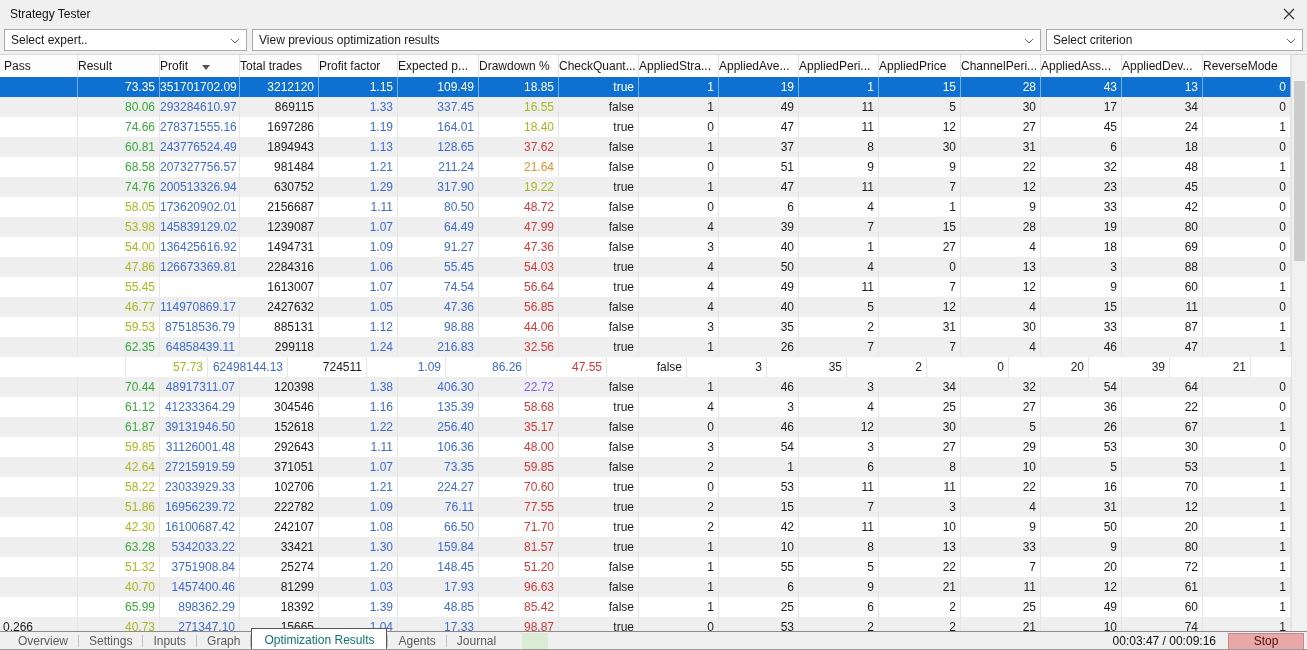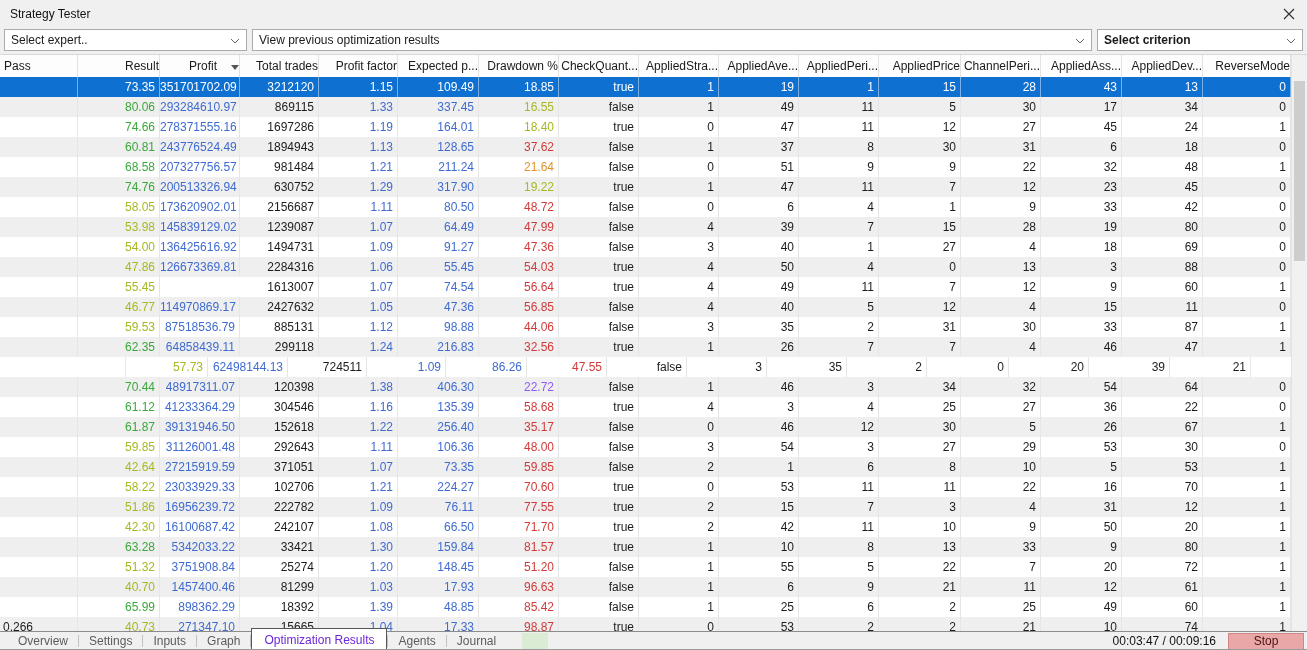--- a/index.html
+++ b/index.html
@@ -12,48 +12,48 @@
   .titlebar .title { color:#111; }
   .close-btn { margin-left:auto; width:16px; height:16px; display:flex; align-items:center; justify-content:center; cursor:pointer; }
 
   
   .toolbar { height:26px; display:flex; align-items:flex-start; padding:1px 4px 0 4px; gap:5px; }
   .dd { height:22px; background:#fff; border:1px solid #ababab; display:flex; align-items:center;
         padding:0 6px; overflow:hidden; white-space:nowrap; cursor:default; }
   .dd .lbl { flex:1; overflow:hidden; }
   .dd-expert { width:243px; }
   .dd-results { flex:1; }
-  .dd-criterion { width:206px;font-weight:bold; }
+  .dd-criterion { width:257px; }
 
   
   .tablearea { position:absolute; top:54px; left:0; width:1307px; height:577px; background:#fff;
                border-top:1px solid #d9d9d9; overflow:hidden; }
   .thead { display:grid; height:22px; background:#fdfdfd; }
-  .th { display:flex; align-items:center; justify-content:flex-end; gap:14px; border-right:1px solid #e2e2e2;
+  .th { display:flex; align-items:center; justify-content:flex-start; gap:14px; border-right:1px solid #e2e2e2;
         overflow:hidden; white-space:nowrap; color:#1a1a1a; }
   .th.left { justify-content:flex-start; padding-left:4px; }
   .tbody { position:relative; }
   .trow { display:grid; height:20px; line-height:20px; background:#fff; }
   .trow.alt { background:#efefef; }
   .trow.selected { background:#0e70d1; }
   .tcell { text-align:right; padding-right:4px; border-right:1px solid #e6e6e6; overflow:hidden; white-space:nowrap; }
   .trow.selected .tcell { border-right-color:rgba(255,255,255,0.45); color:#fff !important; }
   .tcell.left { text-align:left; padding-left:3px; padding-right:0; }
 
   
   .vscroll { position:absolute; top:0; right:0; width:16px; height:577px; background:#f1f1f1; border-left:1px solid #e3e3e3; }
   .vthumb { position:absolute; left:2px; width:11px; top:26px; height:180px; background:#cdcdcd; }
 
   
   .tabbar { position:absolute; left:0; top:631px; width:1307px; height:19px; background:#f0f0f0;
             border-top:1px solid #8c8c8c; display:flex; align-items:center; padding-left:8px; }
   .tab { padding:0 10px; height:19px; line-height:19px; color:#5c5c5c; white-space:nowrap; cursor:default; }
   .tabsep { width:1px; height:12px; background:#c2c2c2; flex:none; }
   .tab.active { position:relative; z-index:2; margin-top:-4px; height:23px; line-height:23px; background:#fff;
-                border:1px solid #565656; border-bottom:none; color:#6d28d9; padding:0 12px; }
+                border:1px solid #565656; border-bottom:none; color:#0f766e; padding:0 12px; }
   .progress-chip { width:26px; height:17px; background:#daecd4; margin-left:16px; flex:none; }
   .time { margin-left:auto; color:#111; white-space:nowrap; }
   .stop { width:76px; height:17px; margin:0 3px 0 12px; background:#e9a7a7; border:1px solid #cc8686;
           color:#4a1212; font-family:inherit; font-size:12px; line-height:14px; text-align:center; cursor:pointer; }
 </style>
 </head>
 <body>
 
 <div class="window">
 

